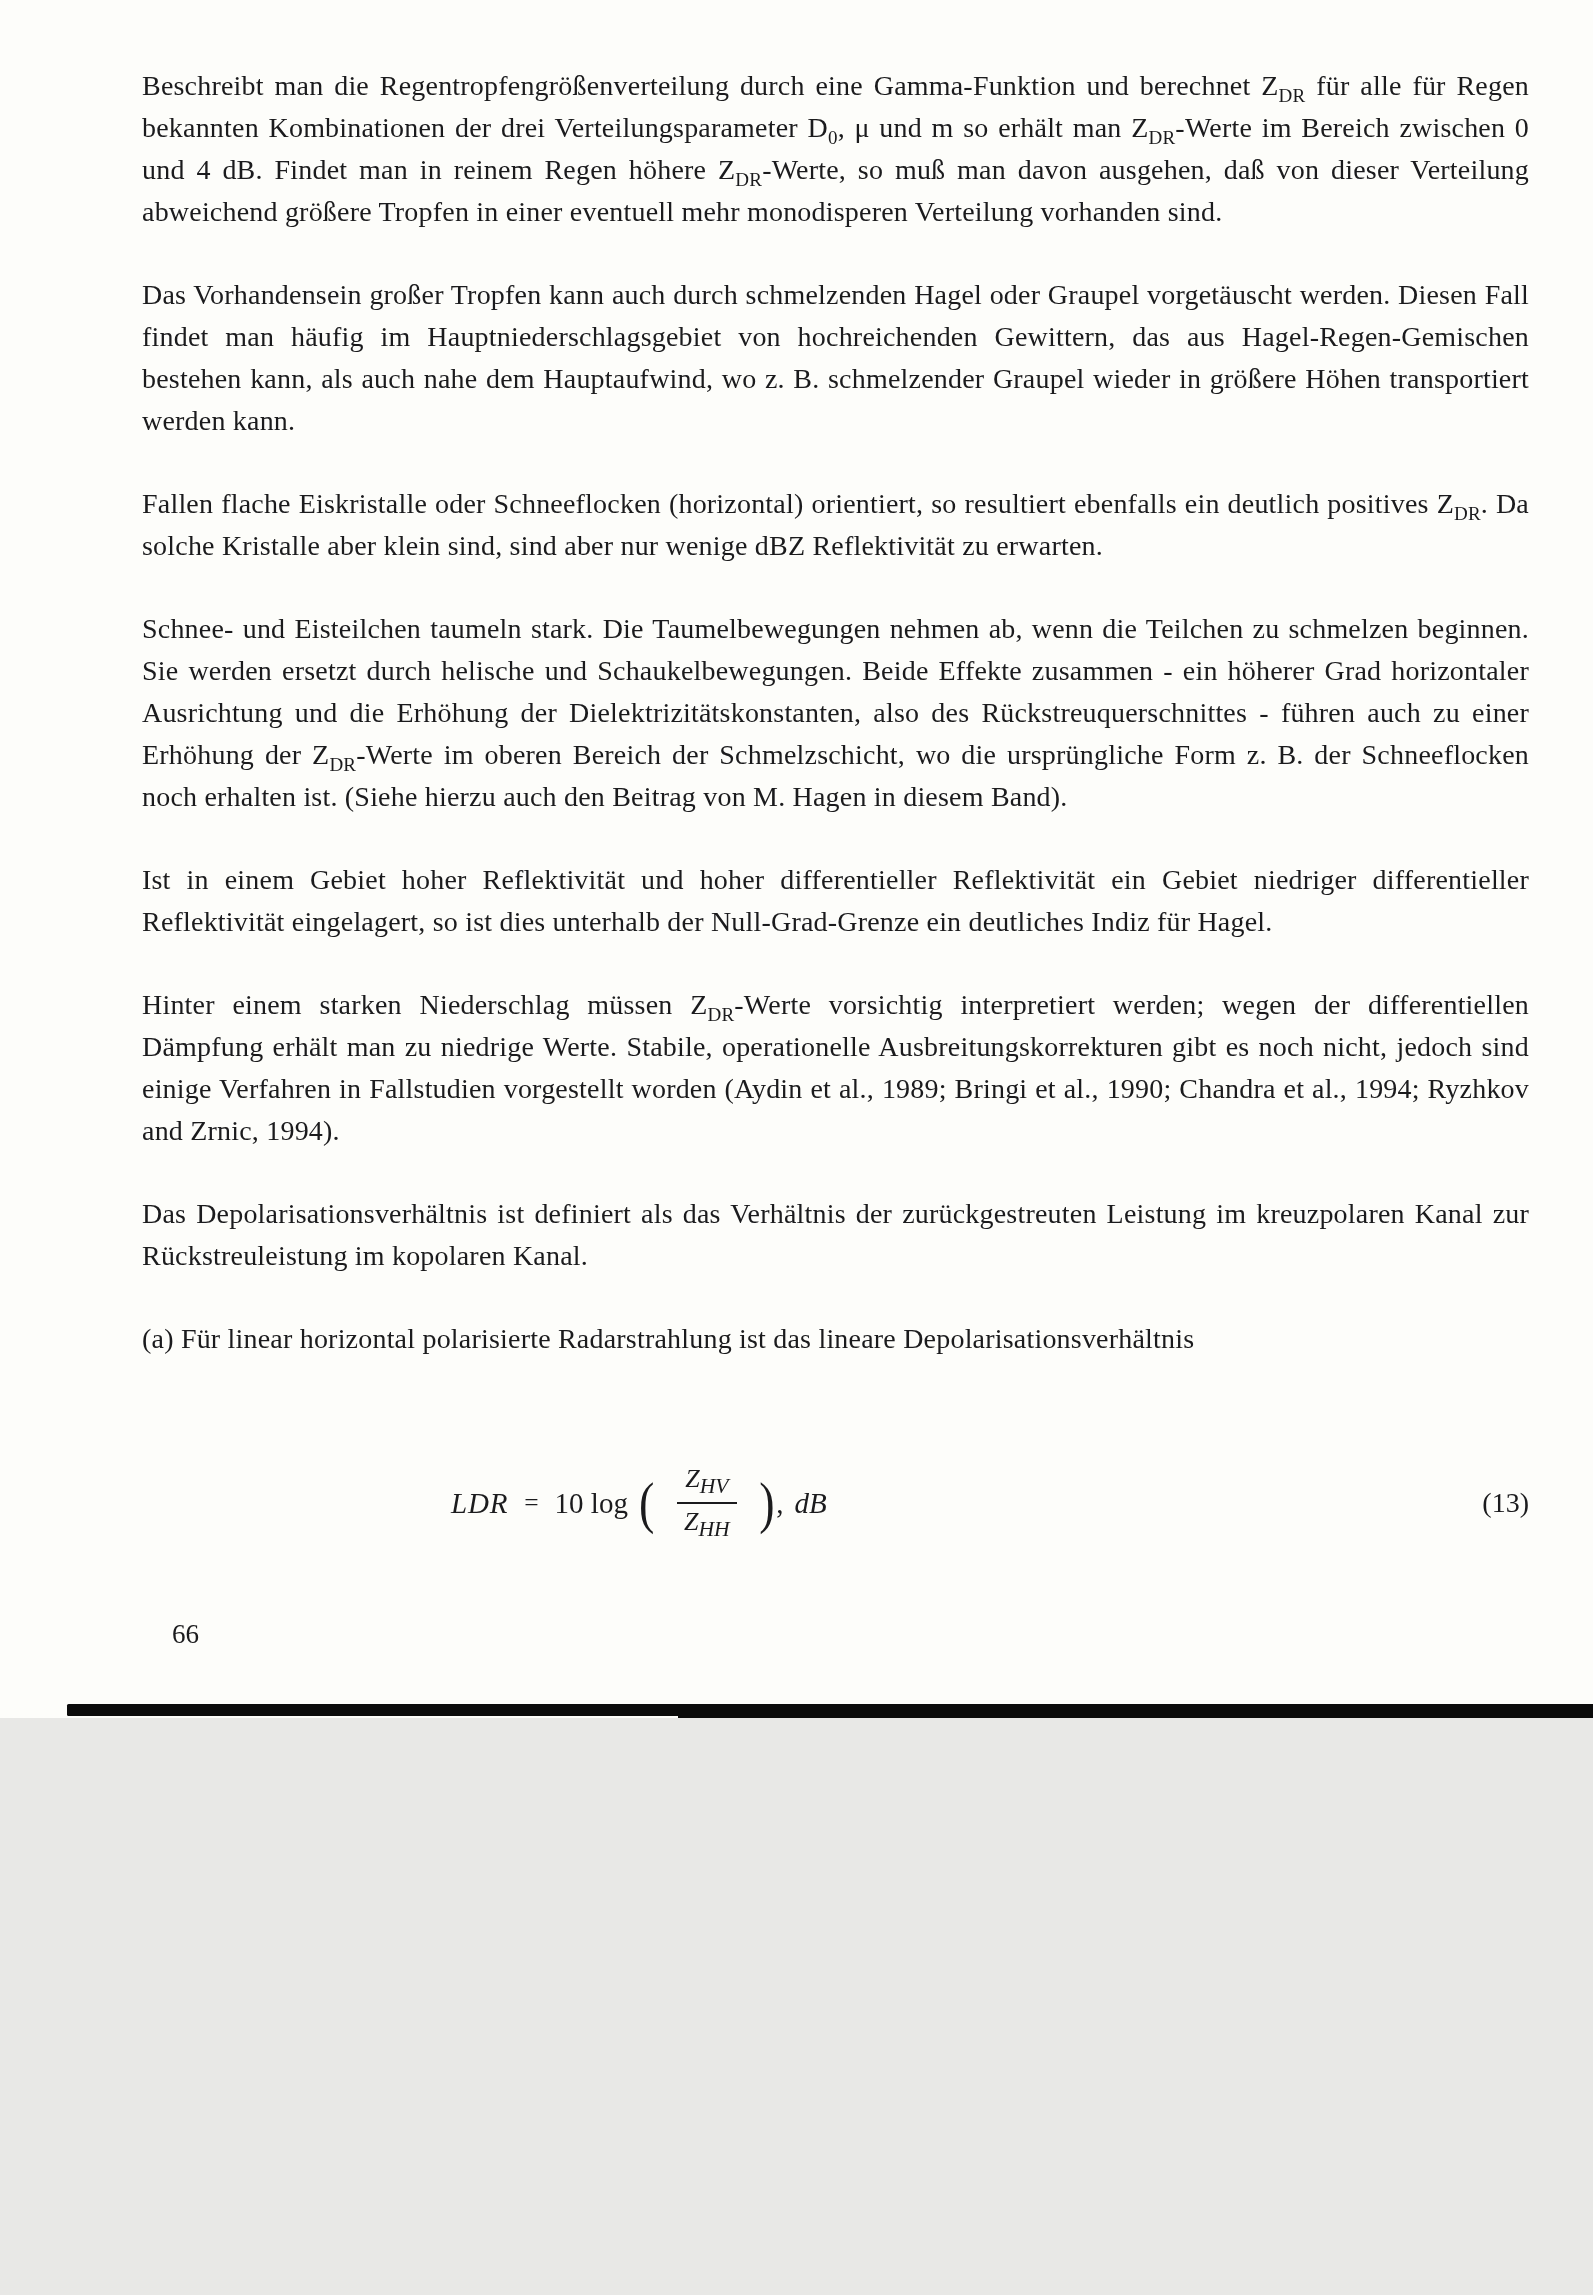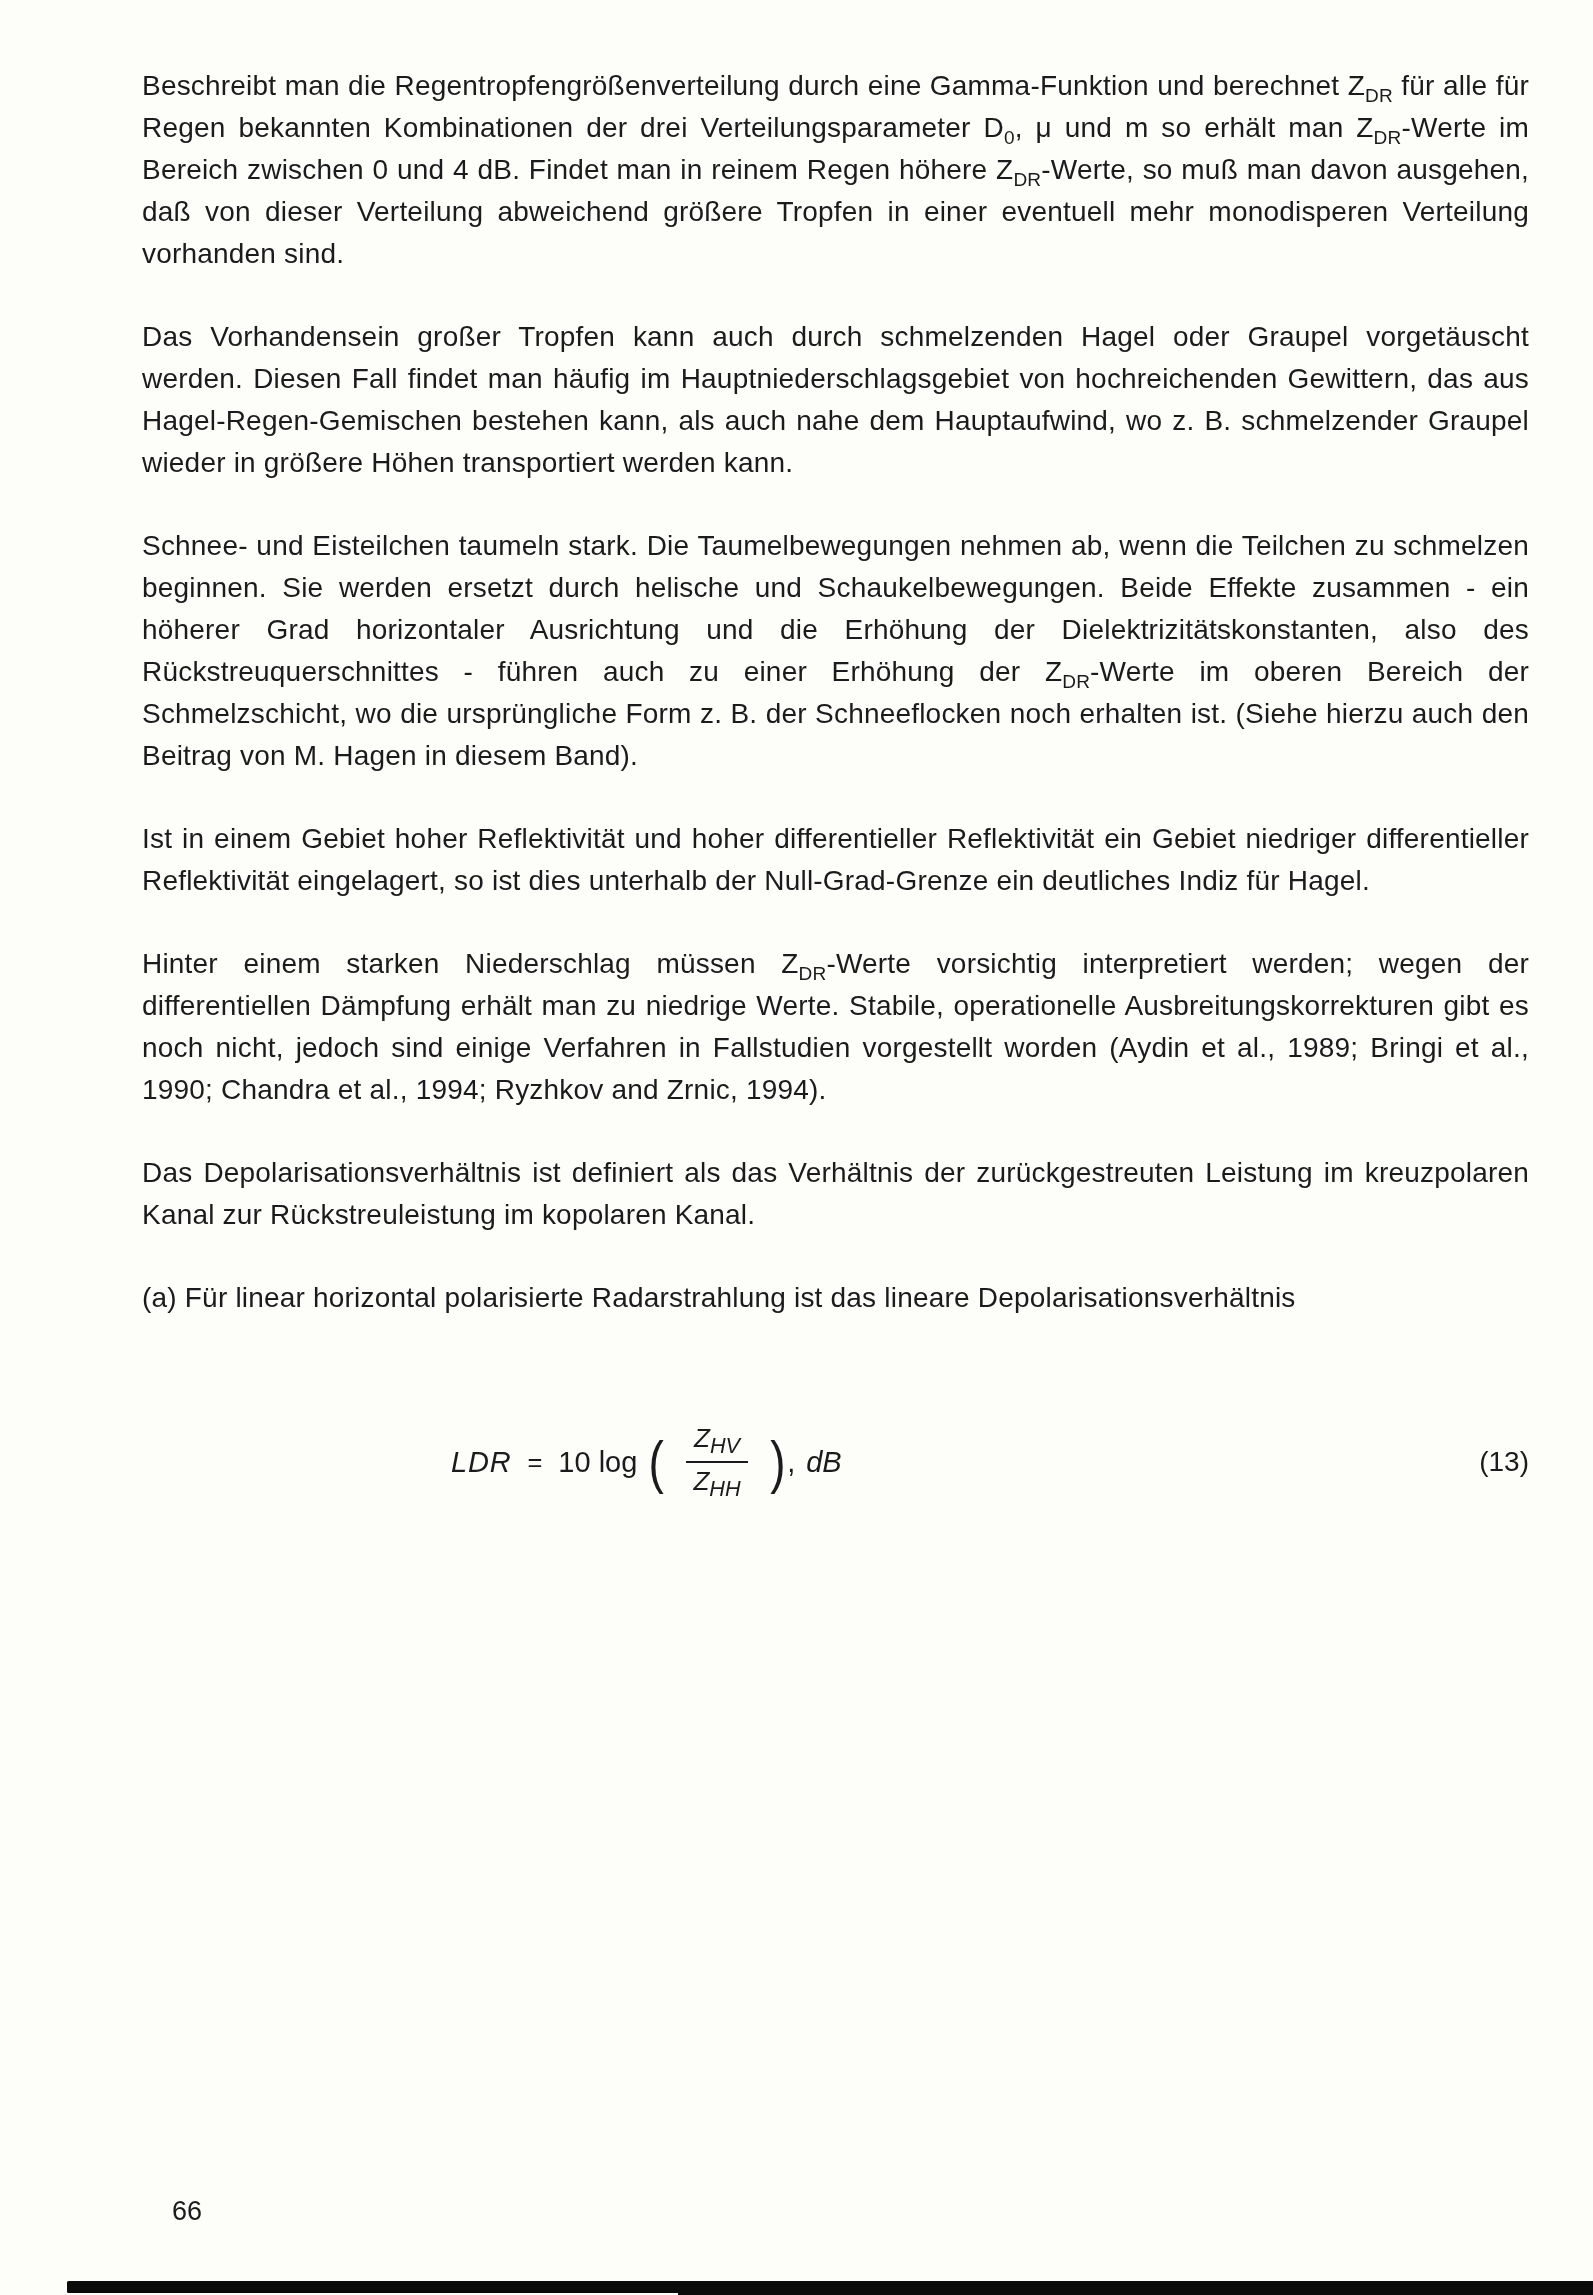--- a/index.html
+++ b/index.html
@@ -6,25 +6,25 @@
     --bg: #fdfdfa;
     --fg: #1b1b1d;
   }
   * { margin: 0; padding: 0; box-sizing: border-box; }
   html, body { background: #e8e8e6; }
   body { display: block; }
 
   .sheet {
     position: relative;
     width: 1594px;
-    height: 2295px;
+    height: 1718px;
     margin: 0 auto;
     background: var(--bg);
     color: var(--fg);
-    font-family: Liberation Sans, sans-serif;
+    font-family: Liberation Serif, serif;
     overflow: hidden;
   }
 
   .body-text {
     padding: 65px 65px 0 142px;
   }
 
   .para {
     font-size: 28px;
     line-height: 42px;
@@ -118,20 +118,21 @@
 <body>
 
 <div class="sheet">
 
   <div class="body-text">
 
     <p class="para">Beschreibt man die Regentropfengrößenverteilung durch eine Gamma-Funktion und berechnet Z<sub>DR</sub> für alle für Regen bekannten Kombinationen der drei Verteilungsparameter D<sub>0</sub>, μ und m so erhält man Z<sub>DR</sub>-Werte im Bereich zwischen 0 und 4 dB. Findet man in reinem Regen höhere Z<sub>DR</sub>-Werte, so muß man davon ausgehen, daß von dieser Verteilung abweichend größere Tropfen in einer eventuell mehr monodisperen Verteilung vorhanden sind.</p>
 
     <p class="para">Das Vorhandensein großer Tropfen kann auch durch schmelzenden Hagel oder Graupel vorgetäuscht werden. Diesen Fall findet man häufig im Hauptniederschlagsgebiet von hochreichenden Gewittern, das aus Hagel-Regen-Gemischen bestehen kann, als auch nahe dem Hauptaufwind, wo z. B. schmelzender Graupel wieder in größere Höhen transportiert werden kann.</p>
 
+    <p class="para">Fallen flache Eiskristalle oder Schneeflocken (horizontal) orientiert, so resultiert ebenfalls ein deutlich positives Z<sub>DR</sub>. Da solche Kristalle aber klein sind, sind aber nur wenige dBZ Reflektivität zu erwarten.</p>
 
     <p class="para">Schnee- und Eisteilchen taumeln stark. Die Taumelbewegungen nehmen ab, wenn die Teilchen zu schmelzen beginnen. Sie werden ersetzt durch helische und Schaukelbewegungen. Beide Effekte zusammen - ein höherer Grad horizontaler Ausrichtung und die Erhöhung der Dielektrizitätskonstanten, also des Rückstreuquerschnittes - führen auch zu einer Erhöhung der Z<sub>DR</sub>-Werte im oberen Bereich der Schmelzschicht, wo die ursprüngliche Form z. B. der Schneeflocken noch erhalten ist. (Siehe hierzu auch den Beitrag von M. Hagen in diesem Band).</p>
 
     <p class="para">Ist in einem Gebiet hoher Reflektivität und hoher differentieller Reflektivität ein Gebiet niedriger differentieller Reflektivität eingelagert, so ist dies unterhalb der Null-Grad-Grenze ein deutliches Indiz für Hagel.</p>
 
     <p class="para">Hinter einem starken Niederschlag müssen Z<sub>DR</sub>-Werte vorsichtig interpretiert werden; wegen der differentiellen Dämpfung erhält man zu niedrige Werte. Stabile, operationelle Ausbreitungskorrekturen gibt es noch nicht, jedoch sind einige Verfahren in Fallstudien vorgestellt worden (Aydin et al., 1989; Bringi et al., 1990; Chandra et al., 1994; Ryzhkov and Zrnic, 1994).</p>
 
 
     <p class="para">Das Depolarisationsverhältnis ist definiert als das Verhältnis der zurückgestreuten Leistung im kreuzpolaren Kanal zur Rückstreuleistung im kopolaren Kanal.</p>
 

